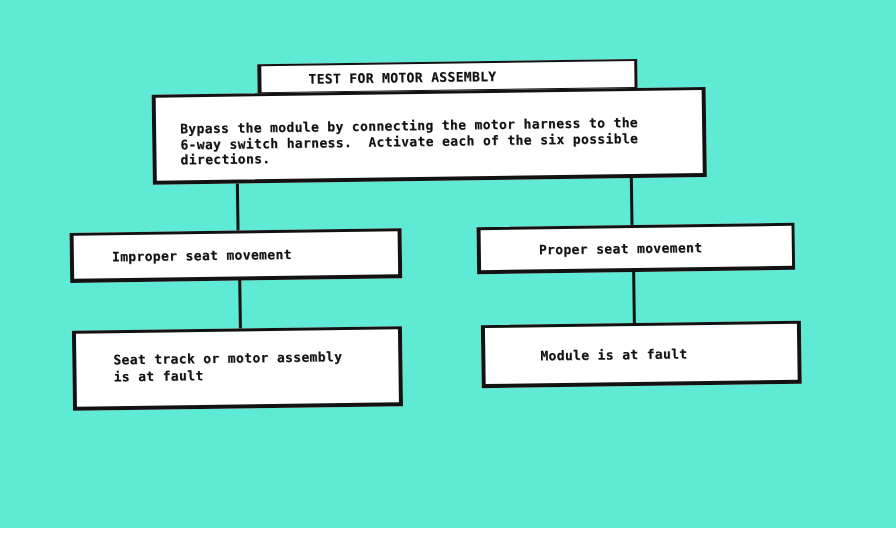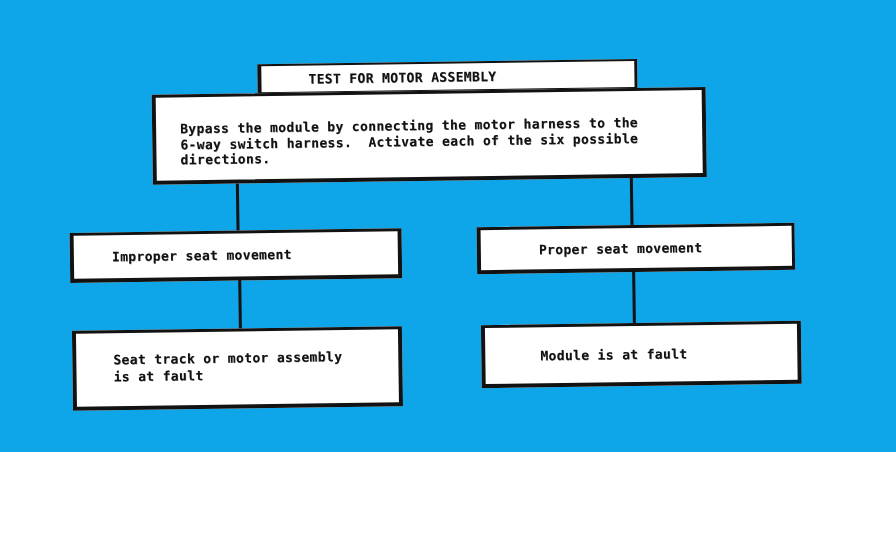--- a/index.html
+++ b/index.html
@@ -4,22 +4,22 @@
 <style>
   * { margin: 0; padding: 0; box-sizing: border-box; }
   html, body {
     width: 896px; height: 544px;
     background: #ffffff;
     overflow: hidden;
     font-family: "DejaVu Sans Mono", "Liberation Mono", monospace;
   }
   .page {
     position: relative;
-    width: 896px; height: 452px;
-    background: #0ea5e9;
+    width: 896px; height: 528px;
+    background: #5eead4;
   }
   
   .flowchart {
     position: absolute;
     left: 60px; top: 50px;
     width: 780px; height: 420px;
     transform: rotate(-0.8deg);
     transform-origin: 0 0;
   }
   .node {

